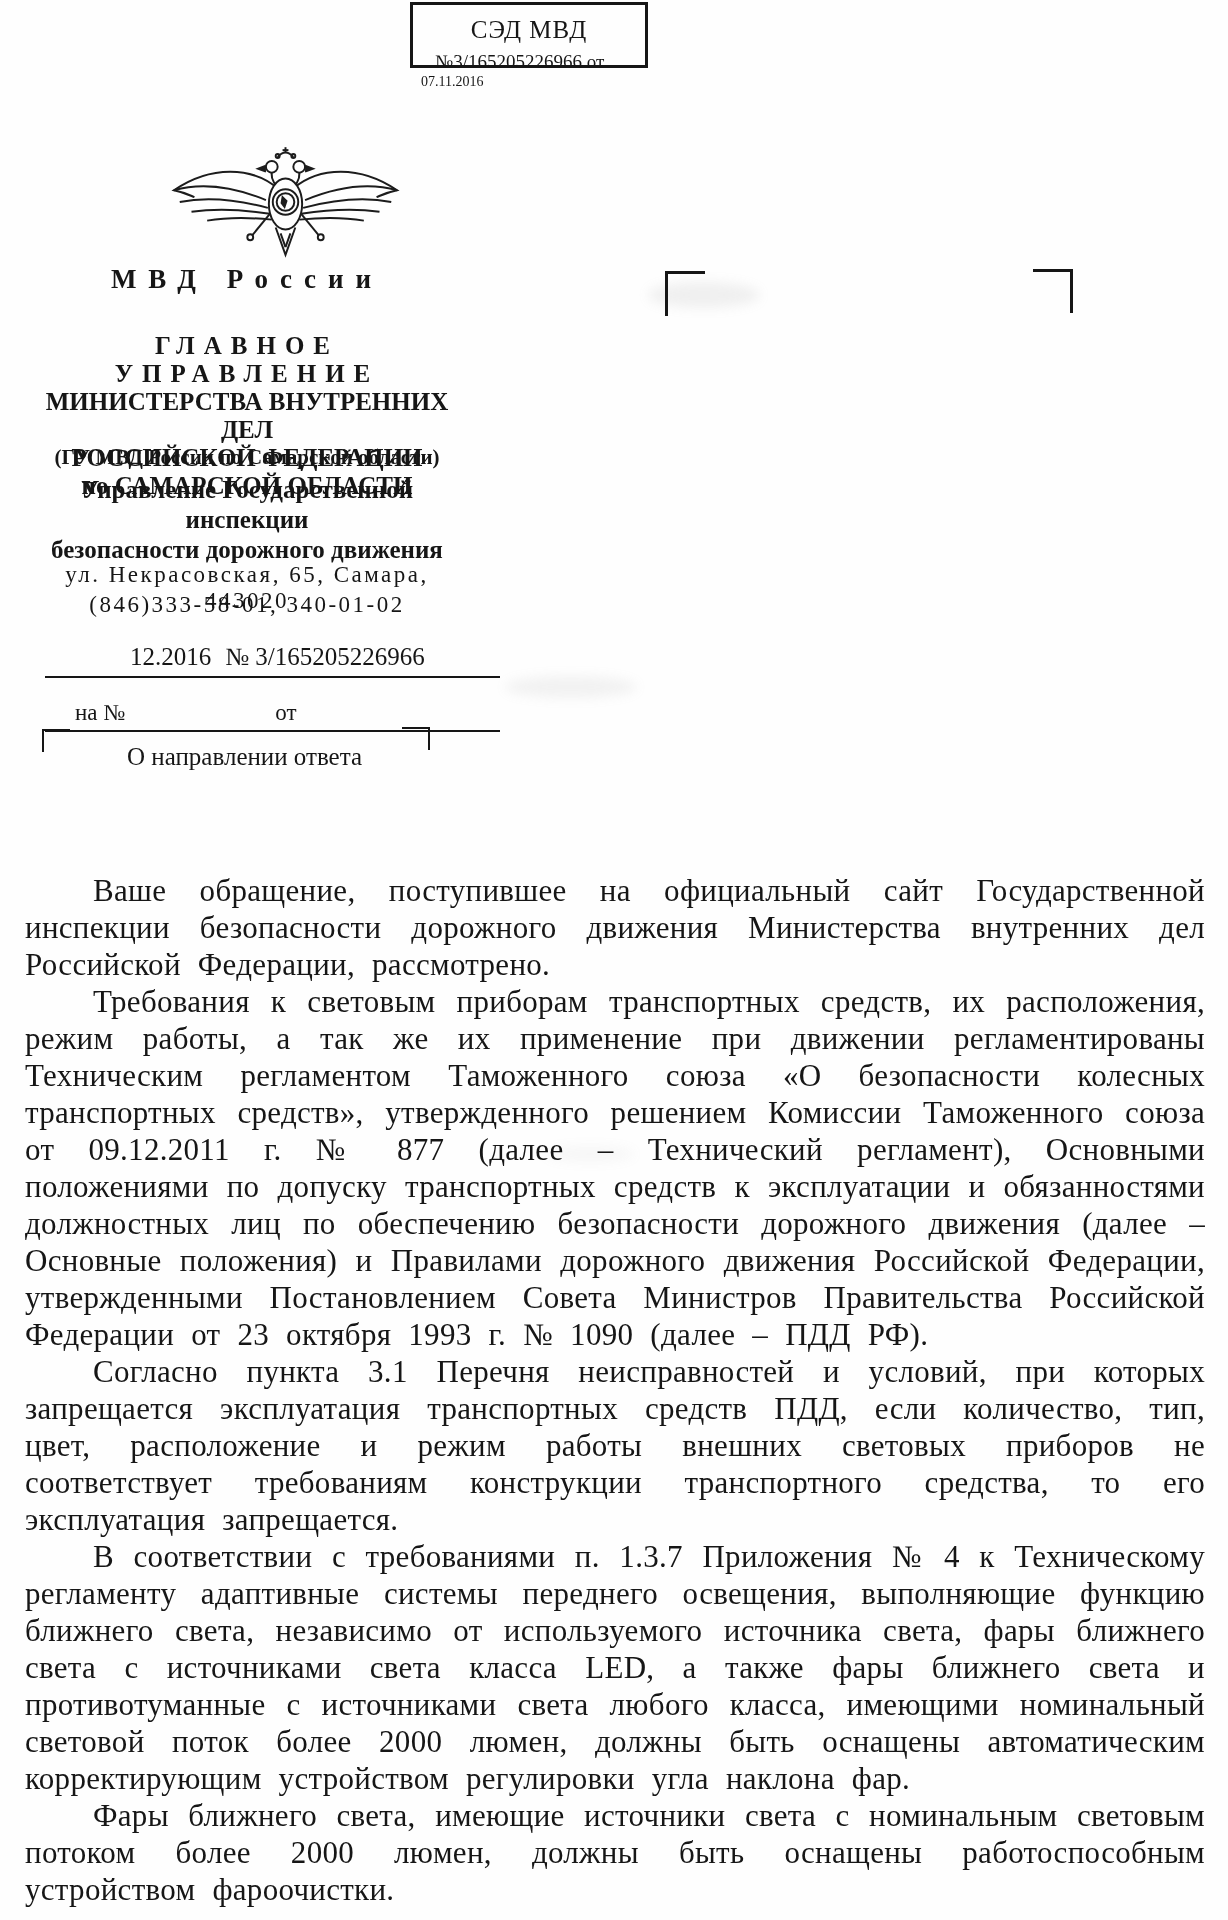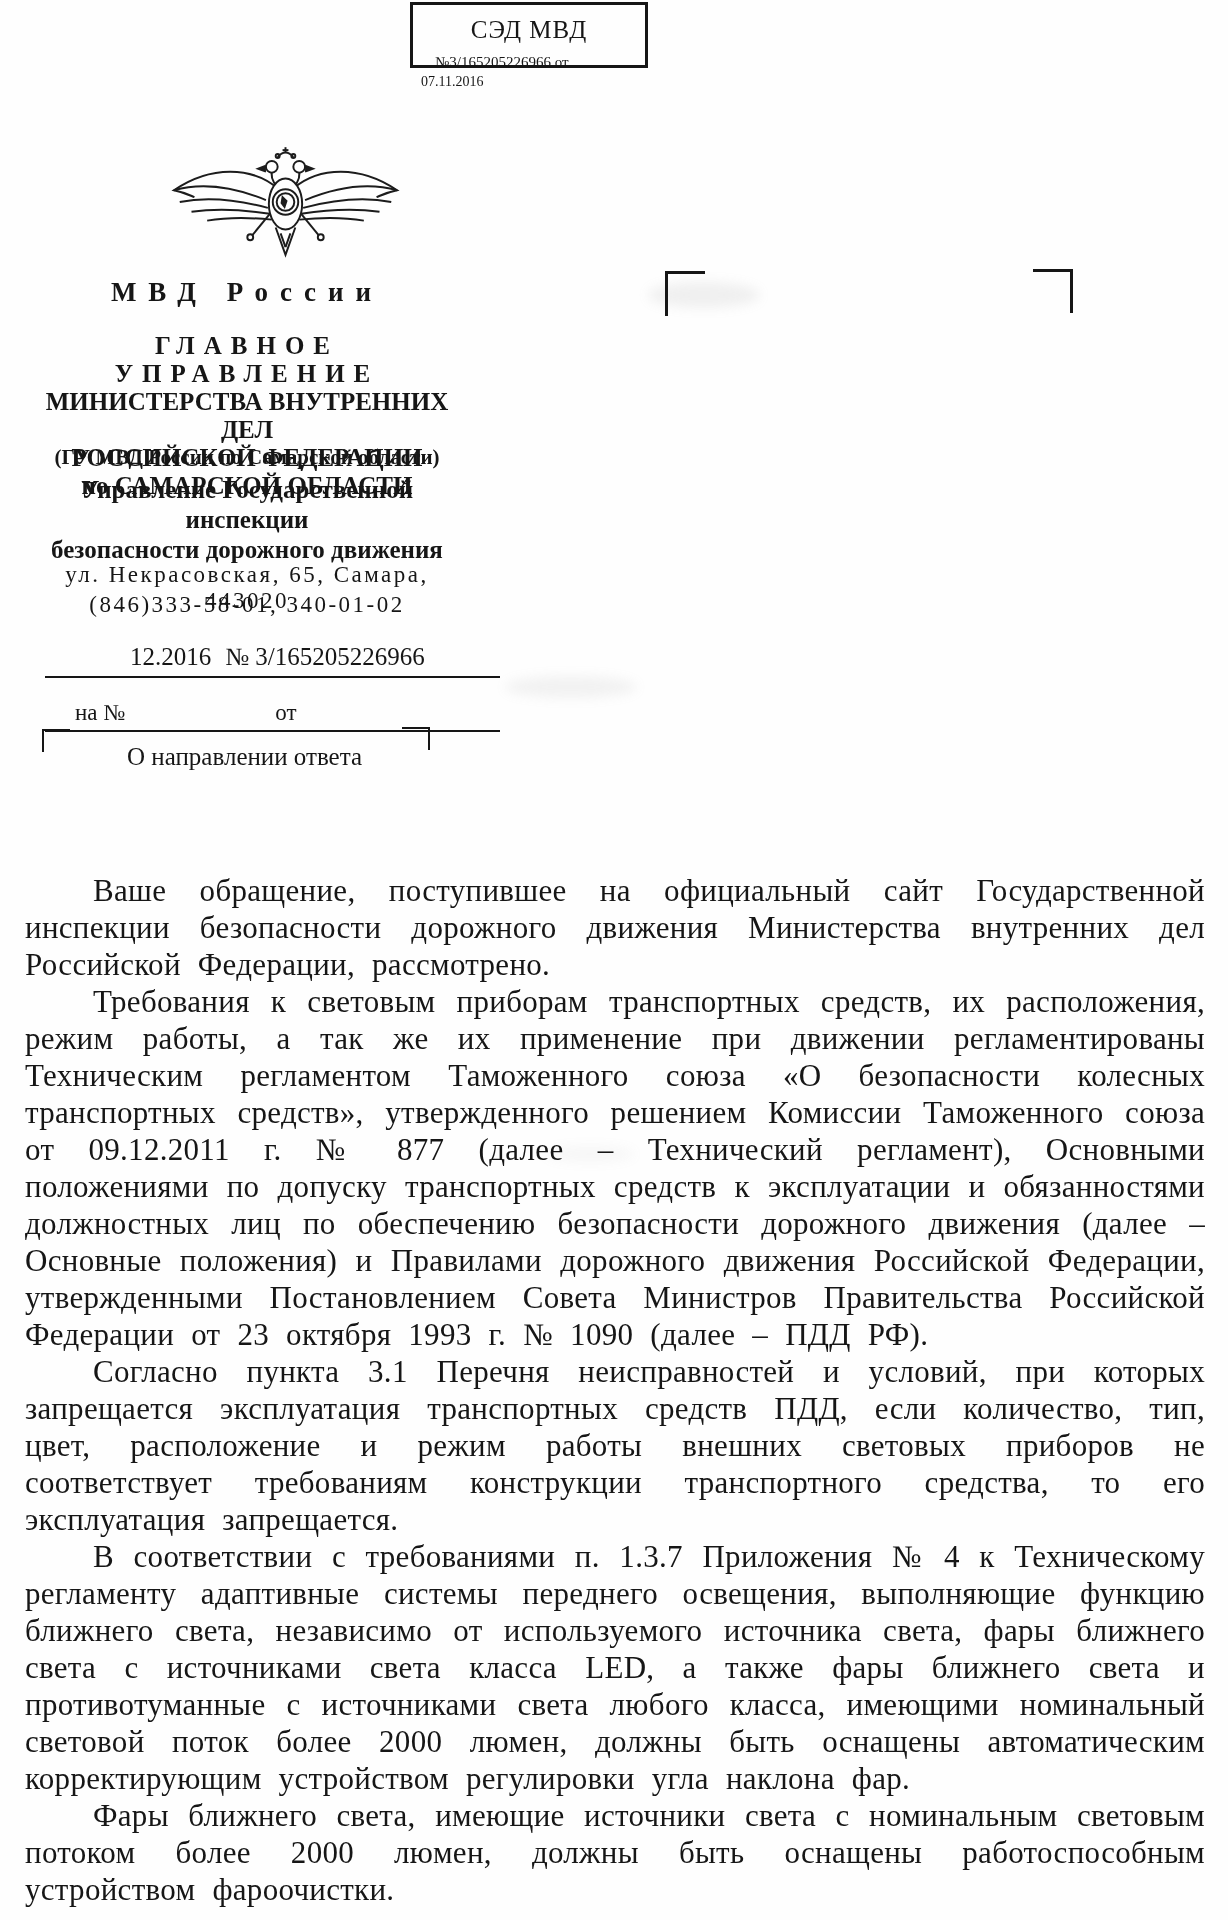--- a/index.html
+++ b/index.html
@@ -3,27 +3,27 @@
 <meta charset="utf-8">
 <style>
   html,body{margin:0;padding:0;background:#ffffff;}
   .page{
     position:relative;width:1228px;height:1920px;background:#fefefe;
     font-family:"Liberation Serif","DejaVu Serif",serif;color:#161616;overflow:hidden;
   }
   
   .stamp-box{position:absolute;left:410px;top:2px;width:238px;height:66px;border:3px solid #161616;box-sizing:border-box;}
   .stamp-title{text-align:center;font-size:25px;margin-top:11px;letter-spacing:1px;}
-  .stamp-num{margin:8px 0 0 22px;font-size:15px;line-height:20px;}
+  .stamp-num{margin:8px 0 0 22px;font-size:19px;line-height:20px;}
   .stamp-date{margin:0 0 0 8px;font-size:14px;line-height:20px;}
   
   .emblem{position:absolute;left:168px;top:142px;width:235px;height:122px;}
   
   .org-col{position:absolute;left:24px;top:0;width:446px;text-align:center;}
-  .org-short{position:absolute;left:0;top:277px;width:100%;font-weight:bold;font-size:27px;letter-spacing:12px;}
+  .org-short{position:absolute;left:0;top:264px;width:100%;font-weight:bold;font-size:27px;letter-spacing:12px;}
   .org-main{position:absolute;left:0;top:332px;width:100%;font-weight:bold;font-size:25px;line-height:28px;}
   .org-main .sp{letter-spacing:9px;}
   .org-abbr{position:absolute;left:0;top:445px;width:100%;font-weight:bold;font-size:21px;}
   .org-division{position:absolute;left:0;top:475px;width:100%;font-weight:bold;font-size:25px;line-height:30px;}
   .org-address{position:absolute;left:0;top:562px;width:100%;font-size:23px;letter-spacing:2.5px;}
   .org-phone{position:absolute;left:0;top:592px;width:100%;font-size:23px;letter-spacing:2.5px;}
   
   .ref-block{position:absolute;left:45px;top:643px;width:455px;}
   .ref-row1{font-size:25px;padding:0 0 5px 85px;border-bottom:2px solid #161616;}
   .ref-row1 .num{margin-left:14px;}

